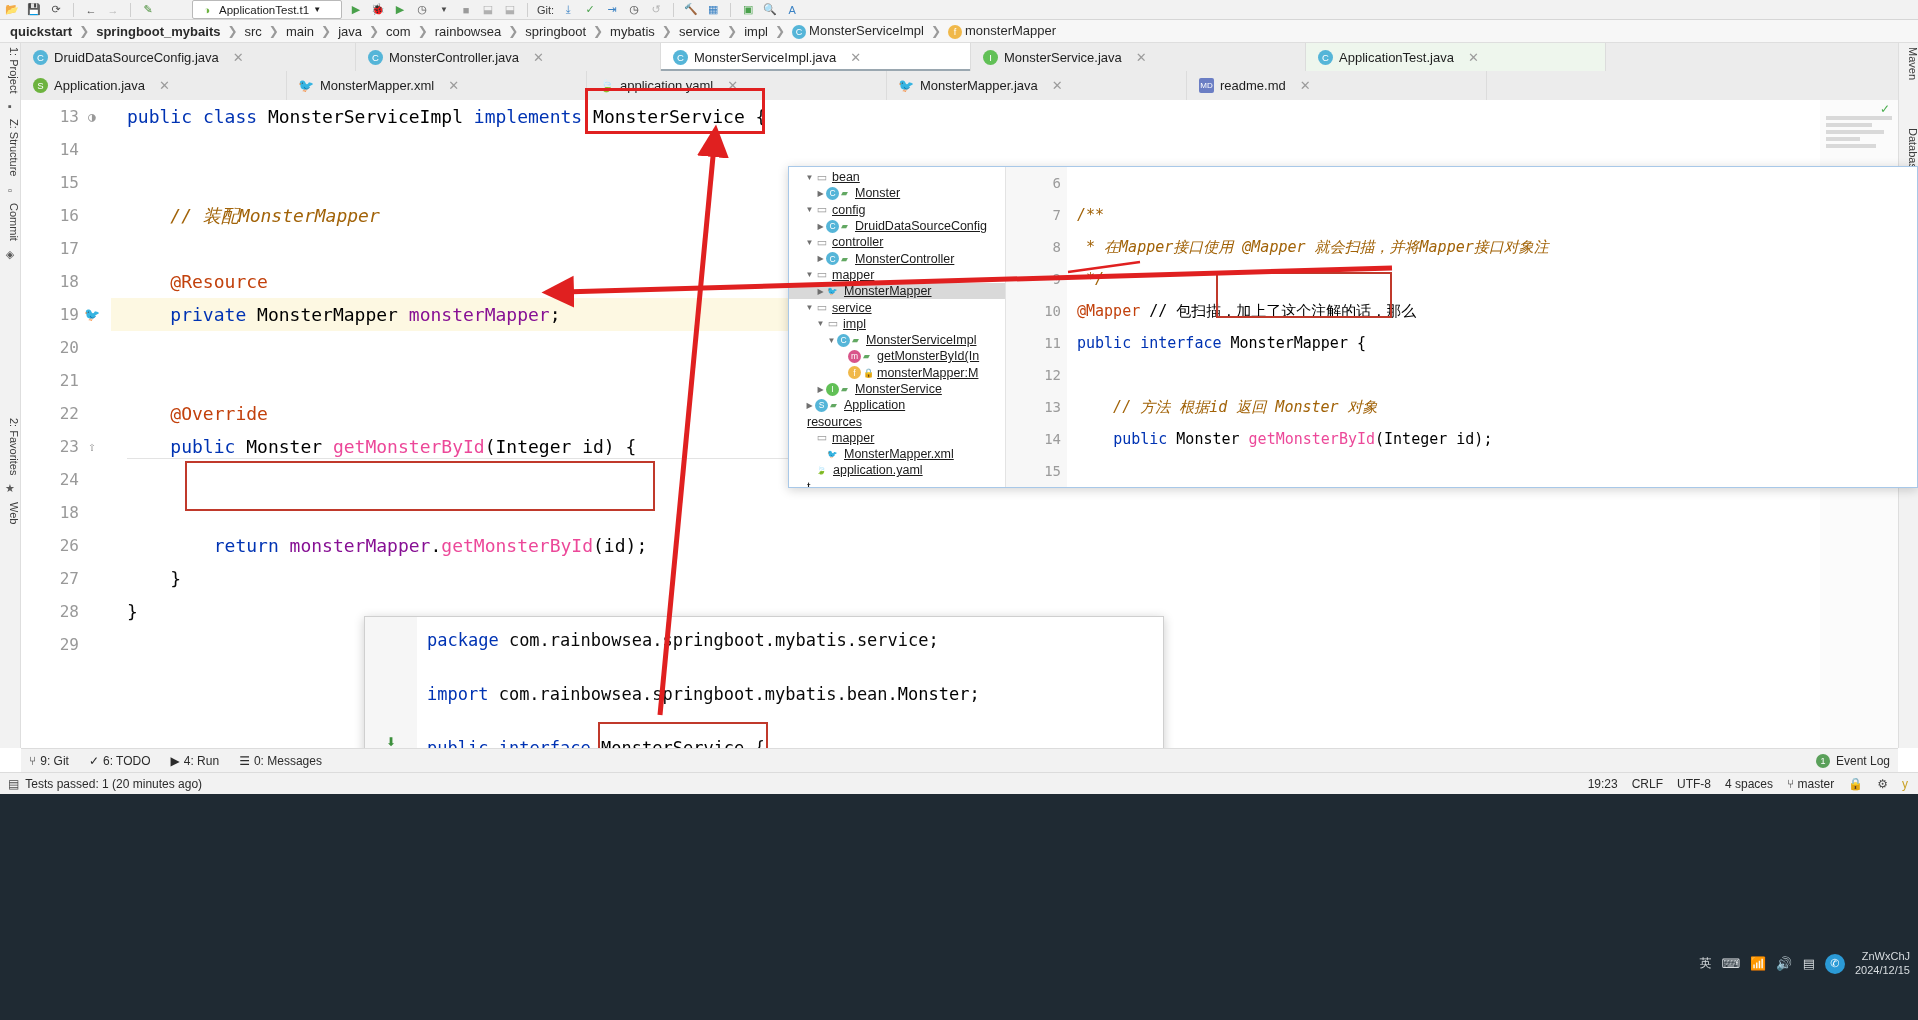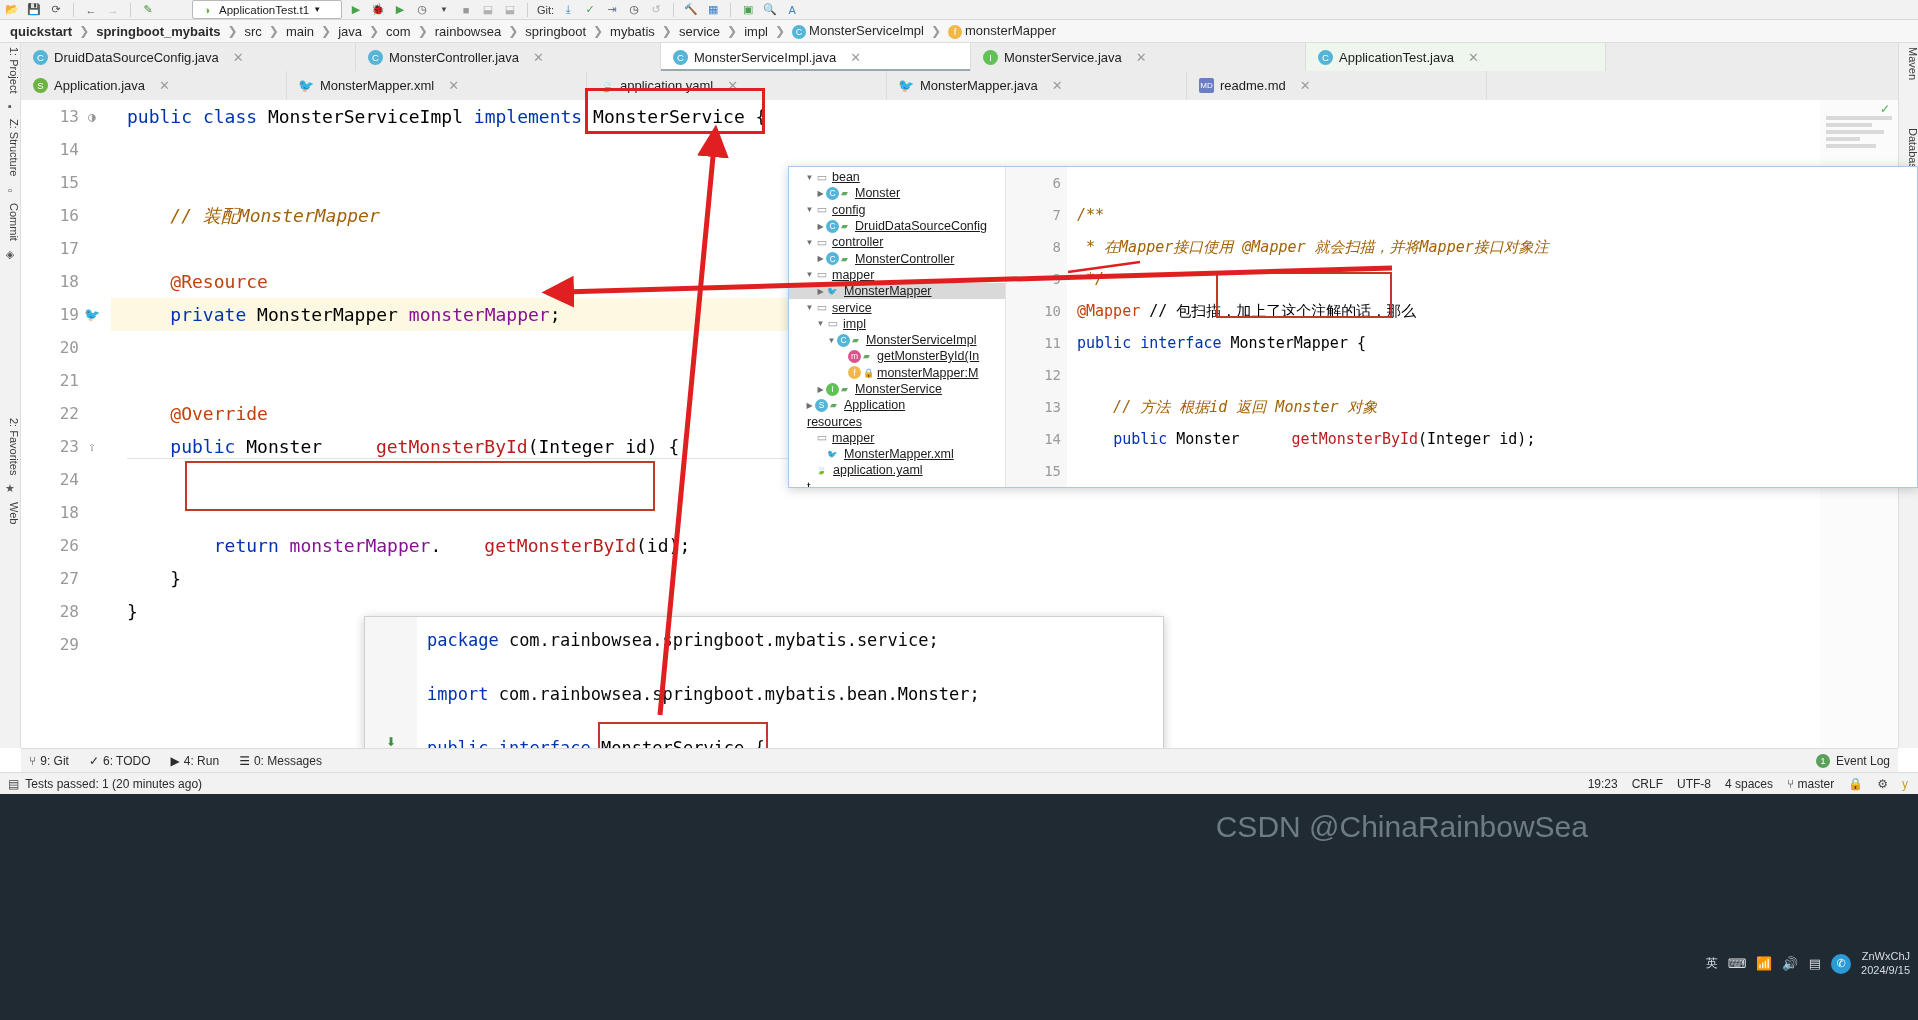--- a/index.html
+++ b/index.html
@@ -106,21 +106,21 @@
   .gline .gicon { width: 26px; text-align: center; font-size: 13px; }
   .code {
     position: absolute; left: 90px; top: 0; right: 0; height: 648px;
     font-family: "DejaVu Sans Mono", monospace; font-size: 18px;
     line-height: 33px; white-space: pre; color: #080808;
   }
   .cl { height: 33px; padding-left: 16px; }
   .cl.hl { background: #fdf8e2; }
   .kw { color: #0033b3; }
   .cls { color: #000000; }
-  .mth { color: #b91c1c; margin-left: 43px; }
+  .mth { color: #ec4899; }
   .fld { color: #871094; }
   .ann { color: #c2410c; }
   .cmt { color: #a16207; font-style: italic; }
   .sep-line { position: absolute; left: 106px; right: 790px; top: 358px; height: 1px; background: #e3e3e3; }
 
   
   .minimap {
     position: absolute; right: 20px; top: 100px; width: 78px; height: 648px;
     background: #fbfbfb;
   }
@@ -652,27 +652,26 @@
         <span>⑂</span>
         <span>master</span>
       </span>
       <span class="sb-ic">🔒</span>
       <span class="sb-ic">⚙</span>
       <span class="sb-ic" style="color:#c9a227;">y</span>
     </span>
   </div>
 
   <div class="taskbar"></div>
-  <div class="watermark">CSDN @ChinaRainbowSea</div>
   <div class="tray">
     <span>英</span>
     <span class="tray-ic">⌨</span>
     <span class="tray-ic">📶</span>
     <span class="tray-ic">🔊</span>
     <span class="tray-ic">▤</span>
     <span class="chat-badge">✆</span>
     <span class="tray-date">
       <span>ZnWxChJ</span><br>
-      <span>2024/9/15</span>
+      <span>2024/12/15</span>
     </span>
   </div>
 
 </div>
 
 </body></html>

